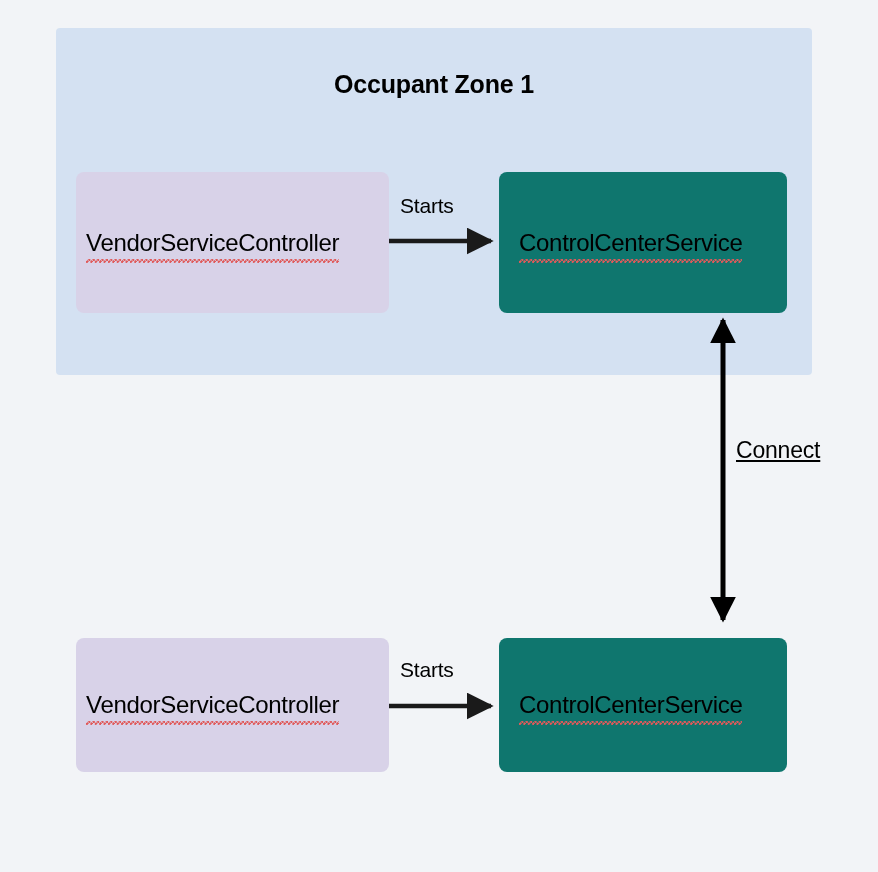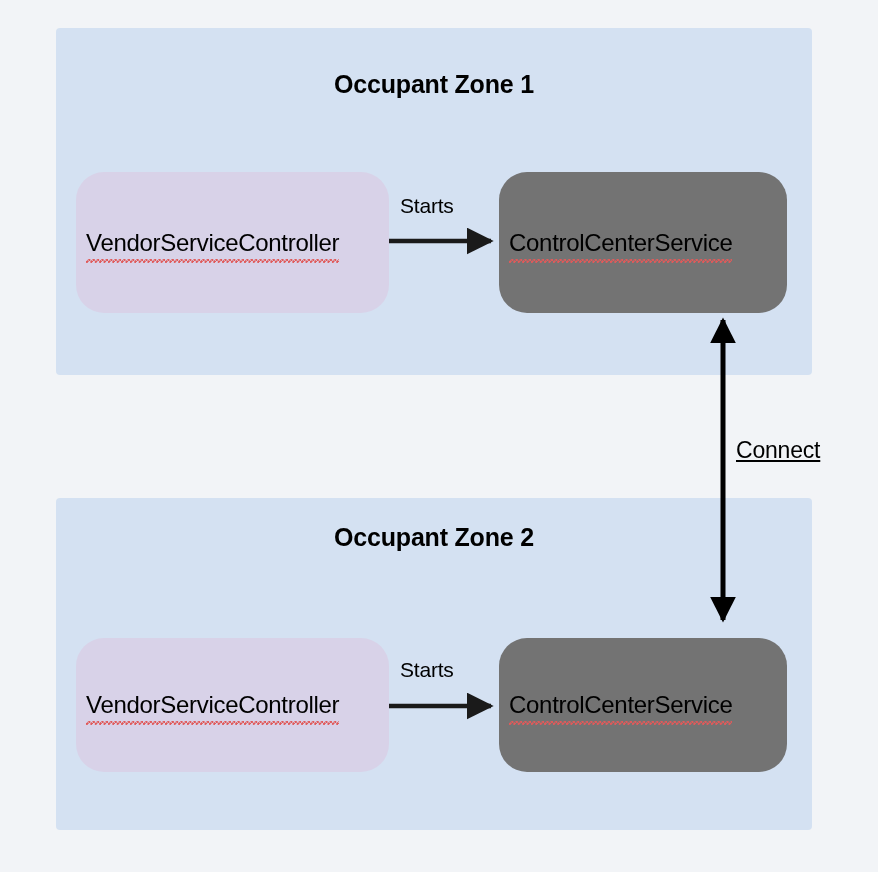--- a/index.html
+++ b/index.html
@@ -38,27 +38,27 @@
     font-weight: bold;
     color: #000000;
     letter-spacing: -0.2px;
   }
   #zone-1 .zone-title { top: 42px; }
   #zone-2 .zone-title { top: 25px; }
 
   
   .node {
     position: absolute;
-    border-radius: 28px;
+    border-radius: 8px;
     box-sizing: border-box;
     display: flex;
     align-items: center;
   }
   .node.purple { background: #d8d2e8; }
-  .node.green  { background: #737373; }
+  .node.green  { background: #0f766e; padding-left: 10px; }
 
   .node-label {
     font-size: 24px;
     color: #000000;
     white-space: nowrap;
     position: relative;
     letter-spacing: -0.3px;
     padding-left: 10px;
   }
   
@@ -141,23 +141,20 @@
 
   <svg class="edge-h" id="edge-starts-1" viewBox="0 0 118 30">
     <defs>
       <marker id="ah1" viewBox="0 0 10 10" refX="9" refY="5" markerWidth="6" markerHeight="6" orient="auto-start-reverse">
         <path d="M 0 0 L 10 5 L 0 10 z" fill="#1a1a1a"></path>
       </marker>
     </defs>
     <line x1="6" y1="15" x2="108" y2="15" stroke="#1a1a1a" stroke-width="4.5" marker-end="url(#ah1)"></line>
   </svg>
 
-  <div class="zone" id="zone-2">
-    <div class="zone-title">Occupant Zone 2</div>
-  </div>
 
   <div class="node purple" id="node-vendor-2">
     <span class="node-label">VendorServiceController</span>
   </div>
 
   <div class="node green" id="node-control-2">
     <span class="node-label">ControlCenterService</span>
   </div>
 
   <div class="edge-label" id="label-starts-2">Starts</div>

